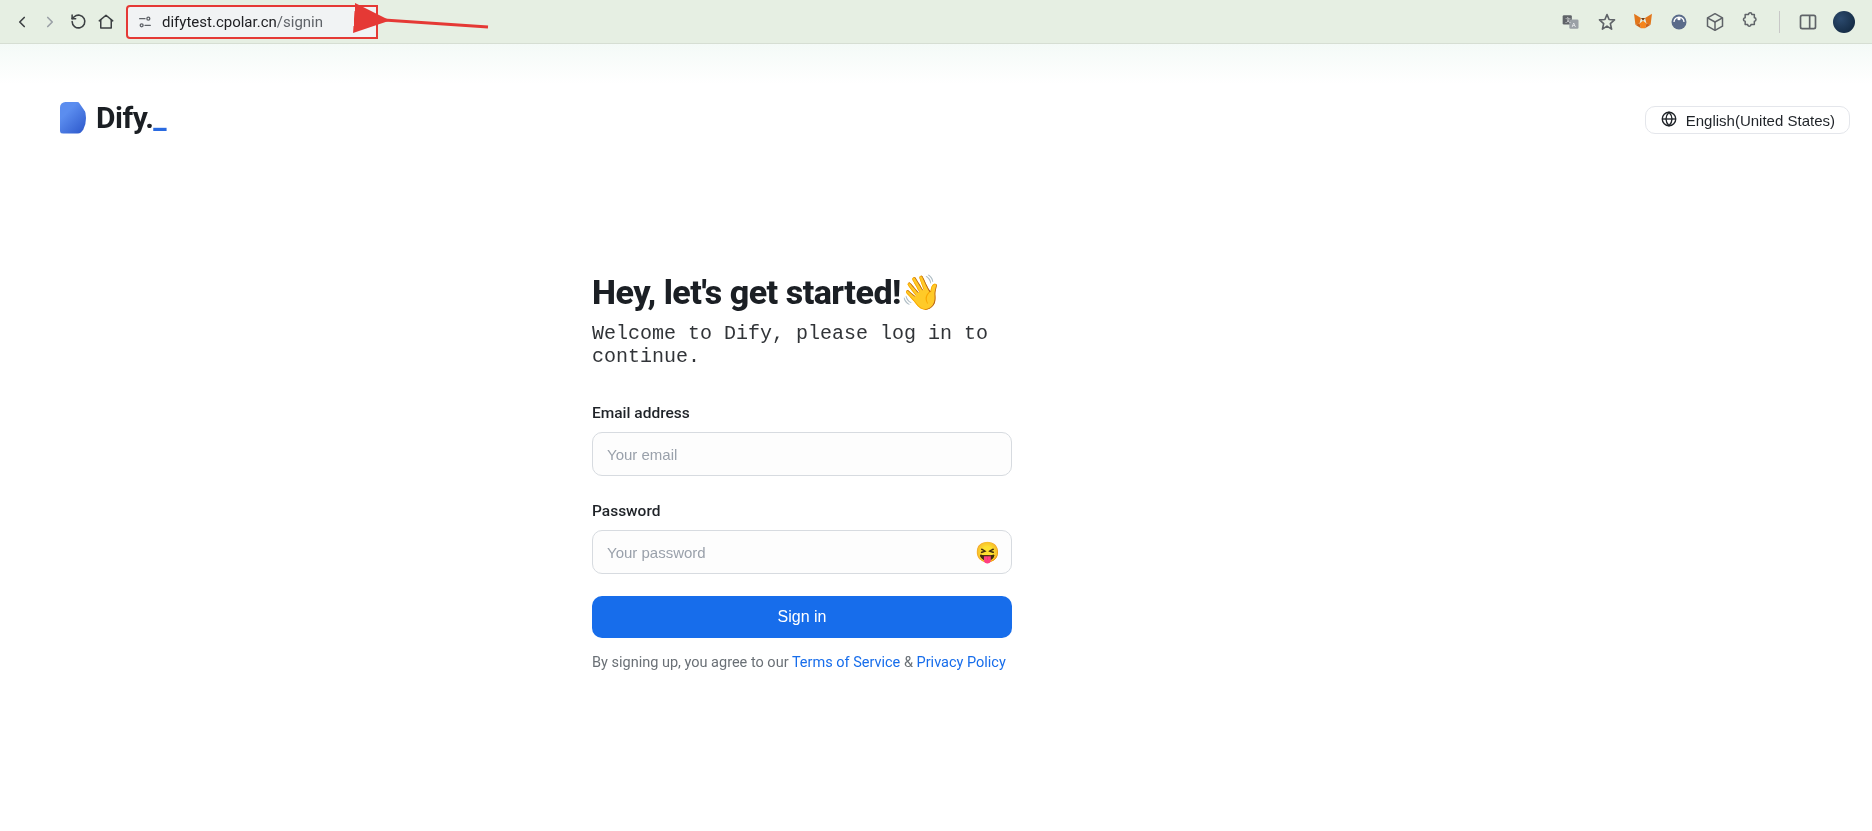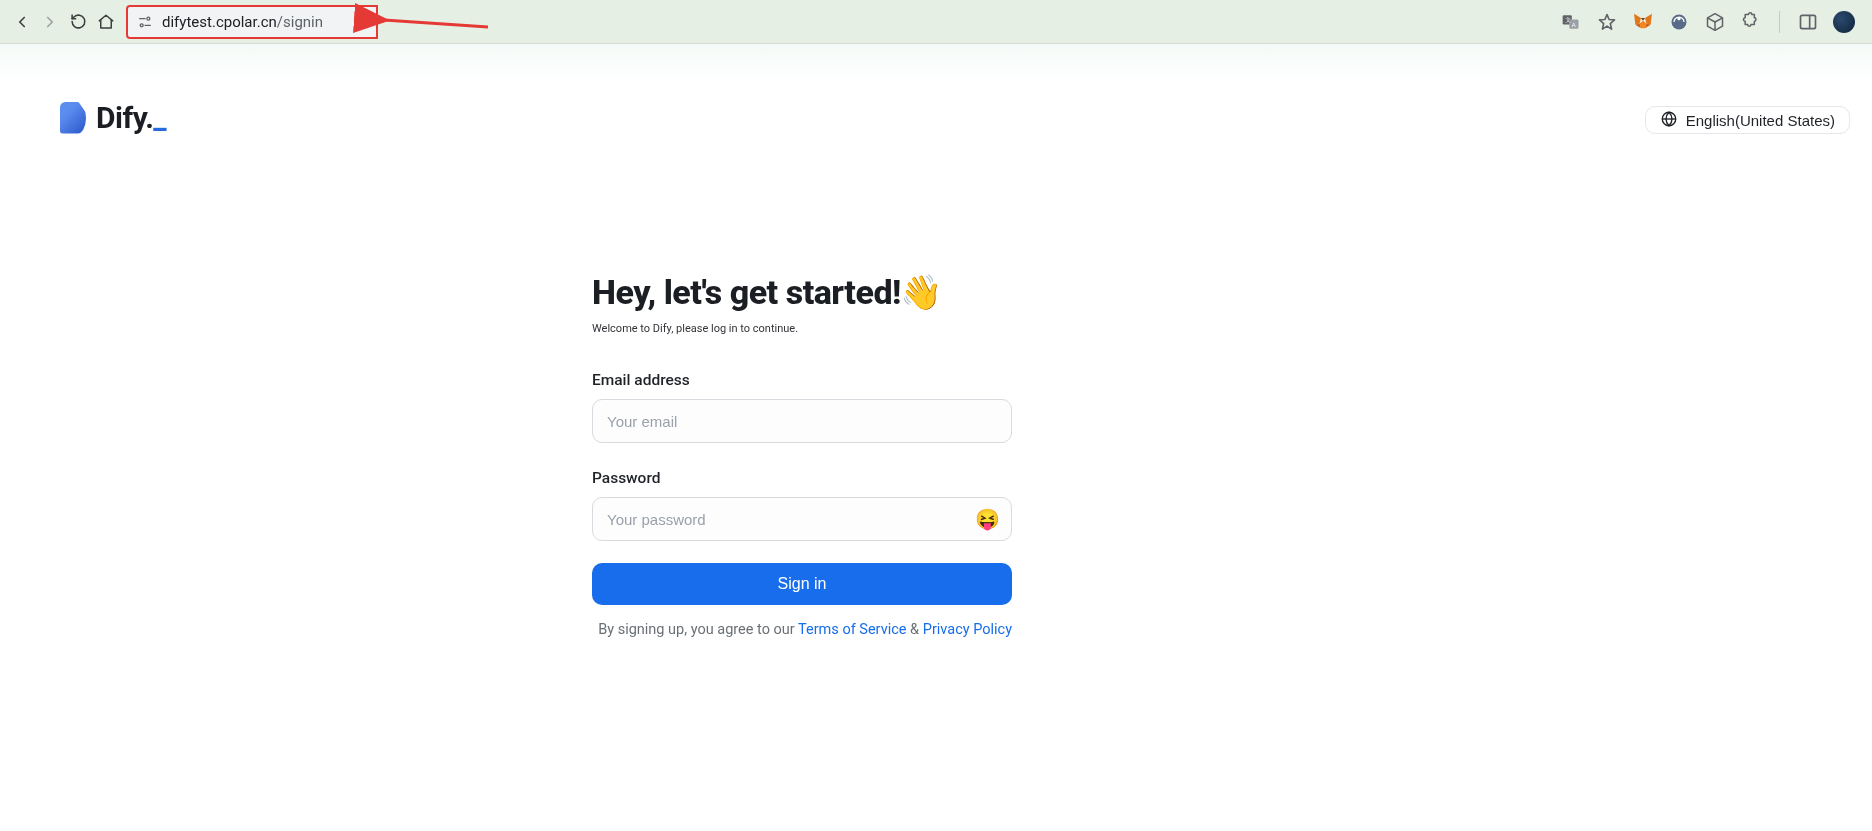--- a/index.html
+++ b/index.html
@@ -137,22 +137,23 @@
     color: #1b1f24;
     display:flex;
     align-items:center;
     letter-spacing:-0.5px;
   }
   .headline .wave {
     font-size: 34px;
   }
   .subhead {
     margin-top: 10px;
-    font-size: 11px;
+    font-size: 20px;
     color: #313438;
+    font-family: Liberation Mono, monospace;
   }
 
   .form-group { margin-top: 36px; }
   .form-group + .form-group { margin-top: 26px; }
   .form-label {
     display:block;
     font-size: 15.5px;
     font-weight: 500;
     color: #1f2328;
     margin-bottom: 10px;
@@ -186,21 +187,21 @@
     border:none;
     border-radius:10px;
     font-size:16px;
     font-weight:500;
     cursor:pointer;
   }
 
   .legal {
     margin-top: 16px;
     width: 420px;
-    text-align:right;
+    text-align:left;
     font-size: 14.5px;
     color:#6a7076;
   }
   .legal a { color:#176deb; text-decoration:none; }
 </style>
 </head>
 <body>
 
 <div class="browser-bar">
   <div class="nav-btn">

